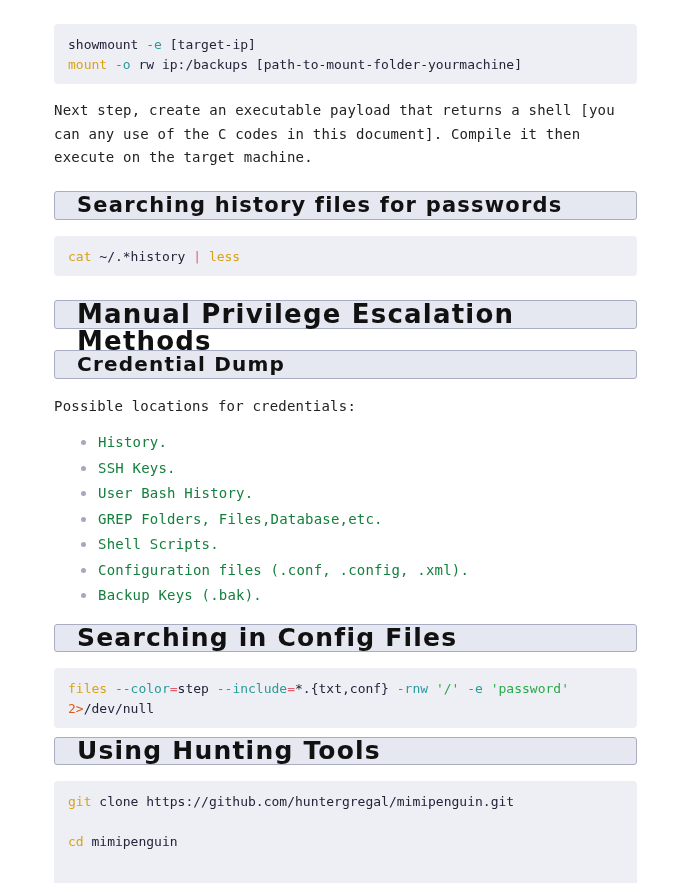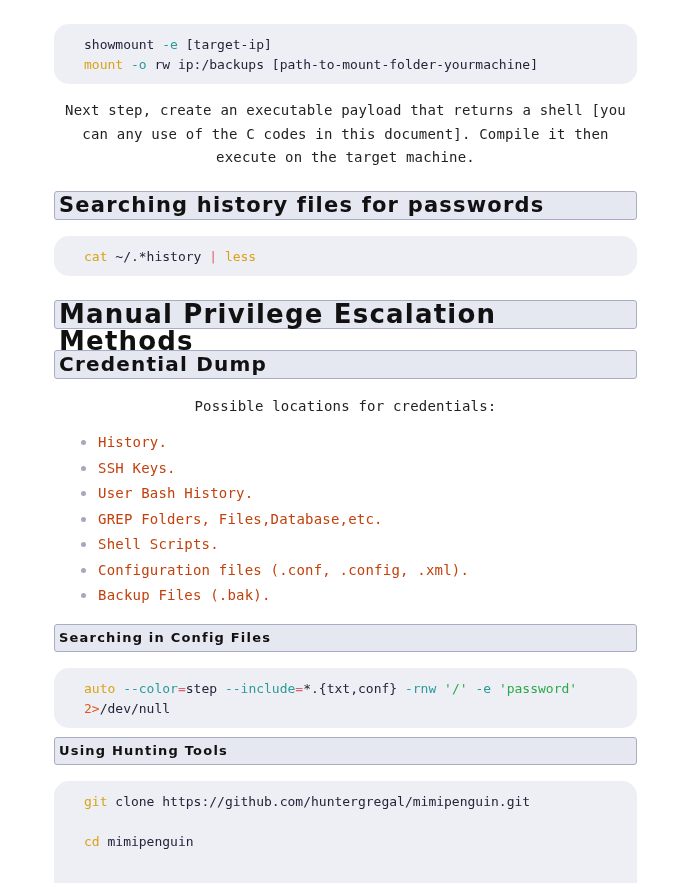--- a/index.html
+++ b/index.html
@@ -1,36 +1,36 @@
 <!DOCTYPE html>
 <html><head>
 <meta charset="utf-8">
 <style>
   html, body { margin: 0; padding: 0; background: #ffffff; }
   body { width: 683px; height: 887px; overflow: hidden; position: relative;
          font-family: "DejaVu Sans Mono", monospace; color: #1f1f2e; }
   .page { position: absolute; left: 54px; top: 24px; width: 583px; }
-  .code { background: #eeeff5; border-radius: 15px; padding: 11px 30px;
+  .code { background: #eeeff5; border-radius: 4px; padding: 11px 14px;
           font-family: "DejaVu Sans Mono", monospace; font-size: 13px;
           line-height: 20px; color: #22243a; white-space: pre; }
   .kw { color: #d9a316; }
   .op { color: #2a9a9a; }
   .str { color: #2aa84a; }
   .pipe { color: #e06070; }
   .num { color: #e05a1a; }
   .p { font-family: "DejaVu Sans Mono", monospace; font-size: 14px; line-height: 23.5px;
-       margin: 0; letter-spacing: 0.2px; color: #222; text-align: center; }
+       margin: 0; letter-spacing: 0.2px; color: #222; }
   .h { background: #e5e7f1; border: 1px solid #a9adc4; border-radius: 3px;
        font-family: "DejaVu Sans", sans-serif; font-weight: bold; color: #111;
-       padding: 0 4px; letter-spacing: 1.2px; }
+       padding: 0 22px; letter-spacing: 1.2px; }
   .h2 { font-size: 21px; height: 27px; line-height: 27px; }
-  .h3 { font-size: 13px; height: 26px; line-height: 26px; }
+  .h3 { font-size: 25px; height: 26px; line-height: 26px; }
   ul { margin: 0; padding: 0; list-style: none; }
   li { position: relative; padding-left: 44px; font-size: 14px; line-height: 25.5px;
-       letter-spacing: 0.2px; color: #c2410c; }
+       letter-spacing: 0.2px; color: #15803d; }
   li .dot { position: absolute; left: 27px; top: 10px; width: 5px; height: 5px;
             border-radius: 50%; background: #a6a9bd; }
 </style>
 </head>
 <body>
 
 <div class="page">
 
   <div class="code" style="height:38px;"><span><span>showmount</span> <span class="op">-e</span> <span>[target-ip]</span></span>
 <span><span class="kw">mount</span> <span class="op">-o</span> <span>rw ip:/backups [path-to-mount-folder-yourmachine]</span></span></div>
@@ -47,26 +47,26 @@
 
   <p class="p" style="margin-top:16px;">Possible locations for credentials:</p>
 
   <ul style="margin-top:12px;">
     <li><span class="dot"></span><span>History.</span></li>
     <li><span class="dot"></span><span>SSH Keys.</span></li>
     <li><span class="dot"></span><span>User Bash History.</span></li>
     <li><span class="dot"></span><span>GREP Folders, Files,Database,etc.</span></li>
     <li><span class="dot"></span><span>Shell Scripts.</span></li>
     <li><span class="dot"></span><span>Configuration files (.conf, .config, .xml).</span></li>
-    <li><span class="dot"></span><span>Backup Files (.bak).</span></li>
+    <li><span class="dot"></span><span>Backup Keys (.bak).</span></li>
   </ul>
 
   <div class="h h3" style="margin-top:15px;">Searching in Config Files</div>
 
-  <div class="code" style="margin-top:16px; height:38px;"><span><span class="kw">auto</span> <span class="op">--color</span><span class="pipe">=</span><span>step</span> <span class="op">--include</span><span class="pipe">=</span><span>*.{txt,conf}</span> <span class="op">-rnw</span> <span class="str">'/'</span> <span class="op">-e</span> <span class="str">'password'</span></span>
+  <div class="code" style="margin-top:16px; height:38px;"><span><span class="kw">files</span> <span class="op">--color</span><span class="pipe">=</span><span>step</span> <span class="op">--include</span><span class="pipe">=</span><span>*.{txt,conf}</span> <span class="op">-rnw</span> <span class="str">'/'</span> <span class="op">-e</span> <span class="str">'password'</span></span>
 <span><span class="num">2&gt;</span><span>/dev/null</span></span></div>
 
   <div class="h h3" style="margin-top:9px;">Using Hunting Tools</div>
 
   <div class="code" style="margin-top:16px; height:80px; border-bottom-left-radius:0; border-bottom-right-radius:0;"><span><span class="kw">git</span> <span>clone https://github.com/huntergregal/mimipenguin.git</span></span>
 
 <span><span class="kw">cd</span> <span>mimipenguin</span></span></div>
 
 </div>
 

